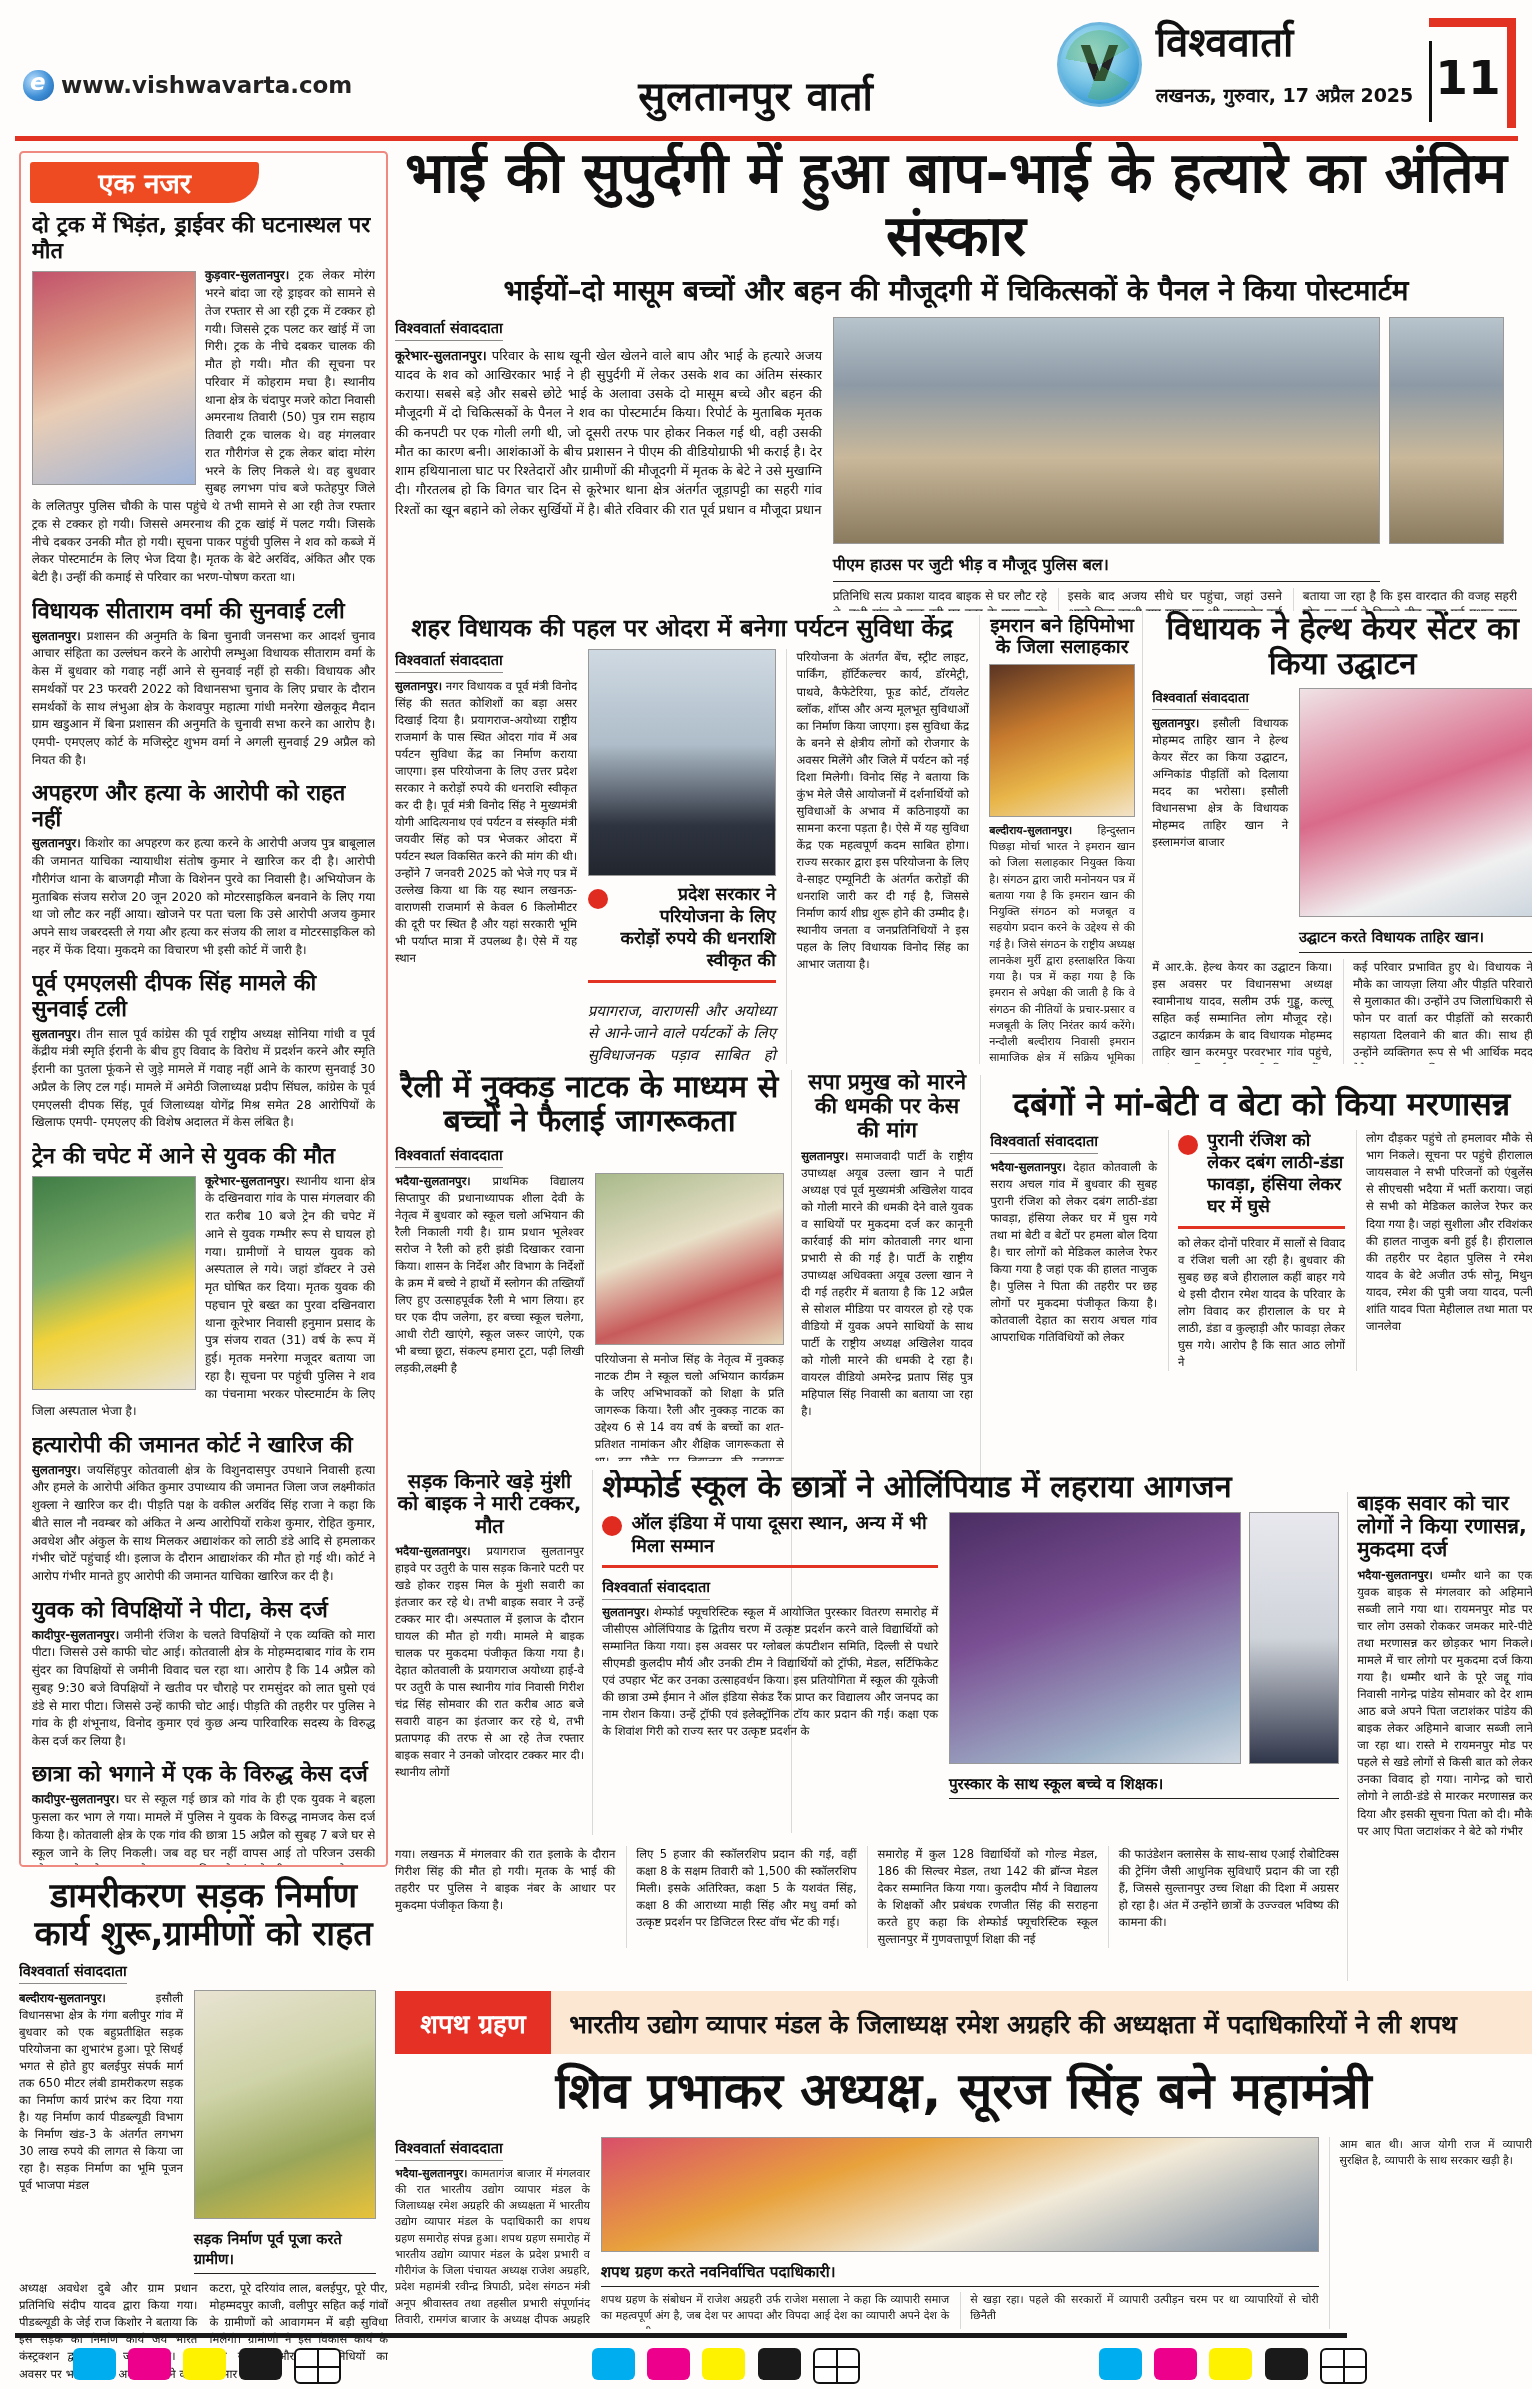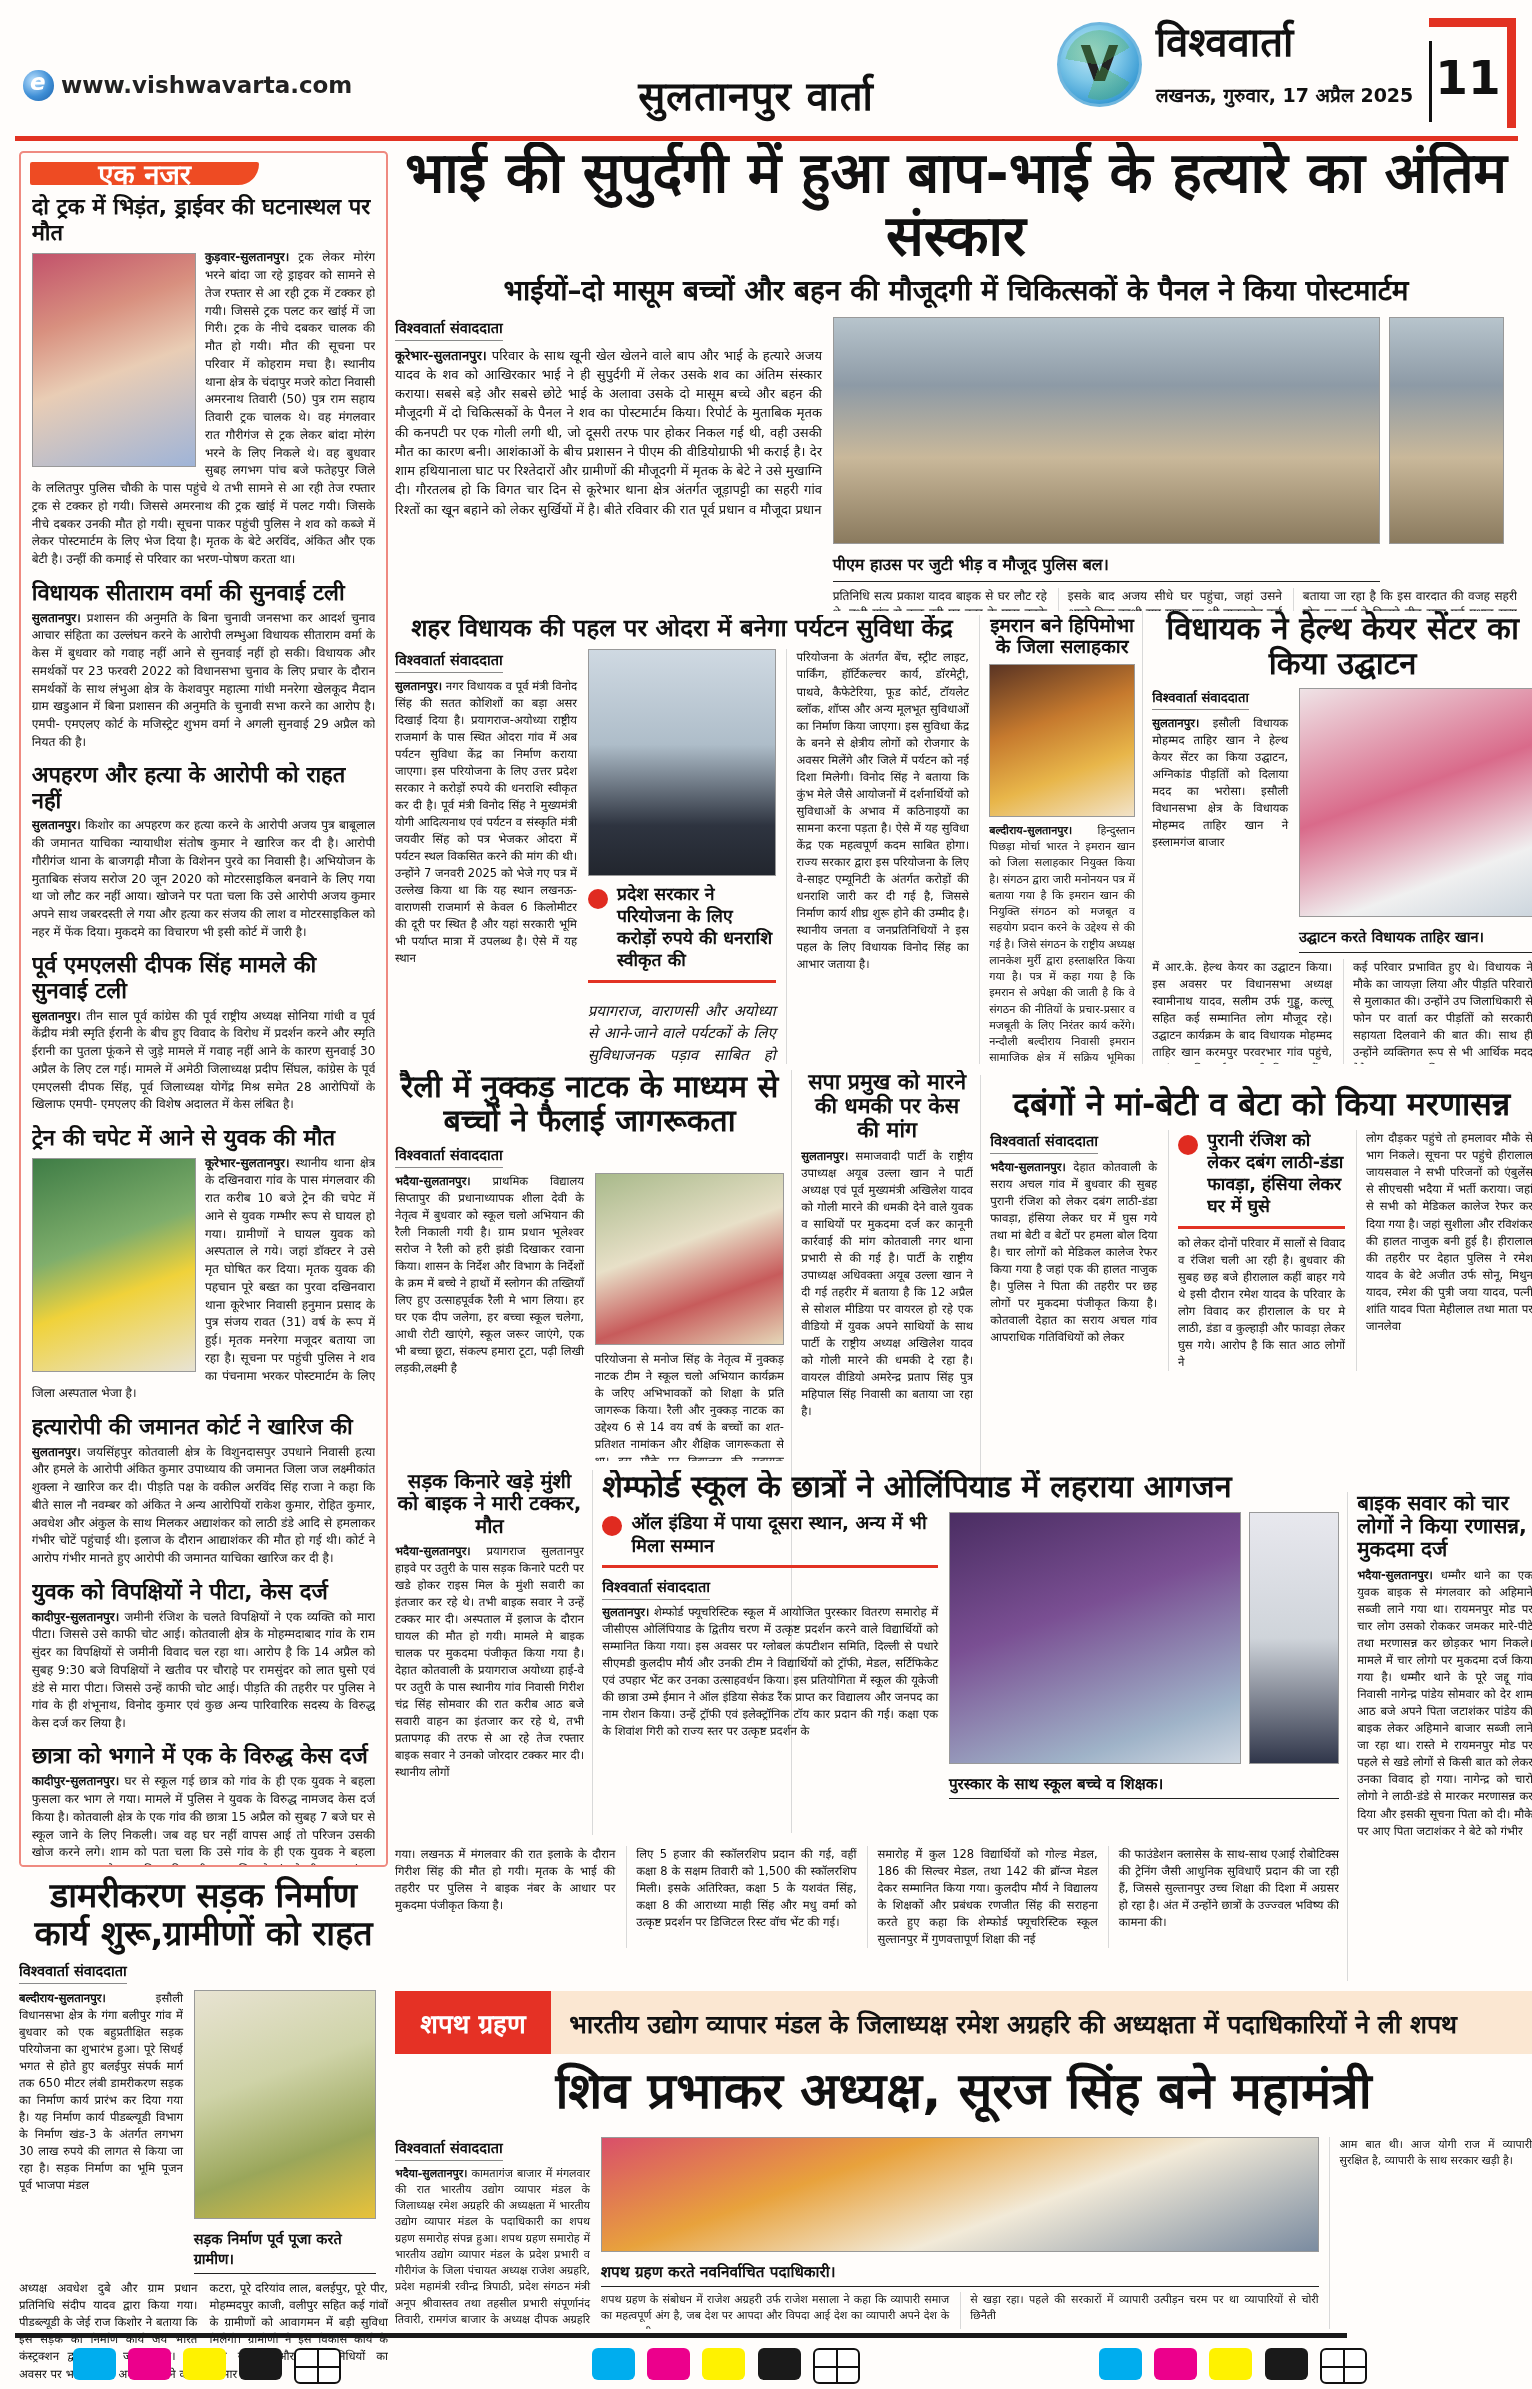--- a/index.html
+++ b/index.html
@@ -41,21 +41,21 @@
   .ph{border:0.8px solid #999;box-sizing:border-box;}
   .cols{display:flex;gap:10.7px;}
   .col{flex:1;min-width:0;}
   .vsep{border-left:0.8px solid #d9d9d9;padding-left:9.2px;}
   .bullet-sub{display:flex;align-items:flex-start;gap:9.2px;font-size:19px;font-weight:bold;line-height:1.25;
               border-bottom:3.1px solid #e23222;padding-bottom:7.6px;}
   .dot{flex:0 0 auto;width:20px;height:20px;border-radius:50%;background:#e02b20;margin-top:4.6px;}
   
   .eknajar{left:19px;top:151px;width:369px;height:1716px;border:2.3px solid #ef8a80;border-radius:4.6px;
            padding:7.6px 10.7px;overflow:hidden;background:#fffdfb;}
-  .banner{width:229px;height:23px;background:#ee4b23;border-radius:3.1px 3.1px 30.5px 3.1px;color:#fff;
+  .banner{width:229px;height:41px;background:#ee4b23;border-radius:3.1px 3.1px 30.5px 3.1px;color:#fff;
           display:flex;align-items:center;justify-content:center;font-size:27.5px;font-weight:bold;
           margin:1.5px 0 9.2px -1.5px;}
   .en-art{margin-bottom:10.7px;overflow:hidden;}
   .en-art h3{font-size:22px;margin:0 0 4.6px 0;font-weight:bold;line-height:1.15;}
   .ph-float{float:left;width:164px;height:214px;margin:3.1px 9.2px 3.1px 0;}
   
   .ph1{background:linear-gradient(160deg,#c2526b 0%,#d8907f 30%,#e9cdb5 55%,#9fb4d8 100%);}
   .ph2{background:linear-gradient(160deg,#3f7d46 0%,#7fae6c 40%,#f0d23a 62%,#e8e3d4 100%);}
   .phcrowd{background:linear-gradient(180deg,#b7c4cc 0%,#8d9aa6 30%,#c9b89a 62%,#8a7a5e 100%);}
   .phman{background:linear-gradient(180deg,#cfd9e2 0%,#aebdc9 42%,#2e3440 78%,#22262e 100%);}
@@ -210,21 +210,21 @@
   <div class="abs" style="left:395px;top:615px;width:574px;height:449px;overflow:hidden;">
     <div class="h-xl" style="font-size:24px;">शहर विधायक की पहल पर ओदरा में बनेगा पर्यटन सुविधा केंद्र</div>
     <div class="cols" style="margin-top:7.6px;">
       <div class="col" style="flex:0 0 182px;">
         <div><span class="byline">विश्ववार्ता संवाददाता</span></div>
         <p class="body" style="font-size:11.5px;"><span class="dl">सुलतानपुर।</span>
           <span>नगर विधायक व पूर्व मंत्री विनोद सिंह की सतत कोशिशों का बड़ा असर दिखाई दिया है। प्रयागराज-अयोध्या राष्ट्रीय राजमार्ग के पास स्थित ओदरा गांव में अब पर्यटन सुविधा केंद्र का निर्माण कराया जाएगा। इस परियोजना के लिए उत्तर प्रदेश सरकार ने करोड़ों रुपये की धनराशि स्वीकृत कर दी है। पूर्व मंत्री विनोद सिंह ने मुख्यमंत्री योगी आदित्यनाथ एवं पर्यटन व संस्कृति मंत्री जयवीर सिंह को पत्र भेजकर ओदरा में पर्यटन स्थल विकसित करने की मांग की थी। उन्होंने 7 जनवरी 2025 को भेजे गए पत्र में उल्लेख किया था कि यह स्थान लखनऊ-वाराणसी राजमार्ग से केवल 6 किलोमीटर की दूरी पर स्थित है और यहां सरकारी भूमि भी पर्याप्त मात्रा में उपलब्ध है। ऐसे में यह स्थान</span></p>
       </div>
       <div class="col" style="flex:0 0 188px;">
         <div class="ph phman" style="width:188px;height:227px;"></div>
-        <div class="bullet-sub" style="font-size:17.6px;margin-top:7.6px;">
+        <div class="bullet-sub" style="font-size:17.6px;margin-top:7.6px;text-align:right;">
           <span class="dot"></span>
           <span>प्रदेश सरकार ने परियोजना के लिए करोड़ों रुपये की धनराशि स्वीकृत की</span>
         </div>
         <p class="body" style="font-size:15px;margin-top:17px;font-style:italic;">प्रयागराज, वाराणसी और अयोध्या से आने-जाने वाले पर्यटकों के लिए सुविधाजनक पड़ाव साबित हो सकता है।</p>
       </div>
       <div class="col vsep">
         <p class="body" style="font-size:11.5px;">परियोजना के अंतर्गत बेंच, स्ट्रीट लाइट, पार्किंग, हॉर्टिकल्चर कार्य, डॉरमेट्री, पाथवे, कैफेटेरिया, फूड कोर्ट, टॉयलेट ब्लॉक, शॉप्स और अन्य मूलभूत सुविधाओं का निर्माण किया जाएगा। इस सुविधा केंद्र के बनने से क्षेत्रीय लोगों को रोजगार के अवसर मिलेंगे और जिले में पर्यटन को नई दिशा मिलेगी। विनोद सिंह ने बताया कि कुंभ मेले जैसे आयोजनों में दर्शनार्थियों को सुविधाओं के अभाव में कठिनाइयों का सामना करना पड़ता है। ऐसे में यह सुविधा केंद्र एक महत्वपूर्ण कदम साबित होगा। राज्य सरकार द्वारा इस परियोजना के लिए वे-साइट एम्यूनिटी के अंतर्गत करोड़ों की धनराशि जारी कर दी गई है, जिससे निर्माण कार्य शीघ्र शुरू होने की उम्मीद है। स्थानीय जनता व जनप्रतिनिधियों ने इस पहल के लिए विधायक विनोद सिंह का आभार जताया है।</p>
       </div>
     </div>
   </div>

